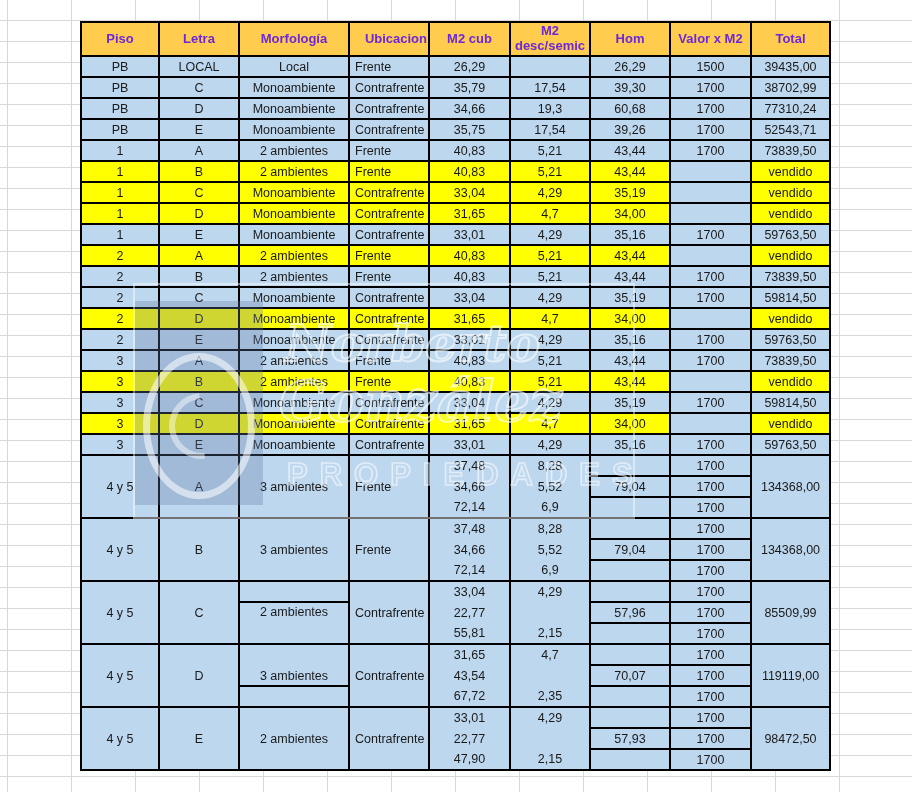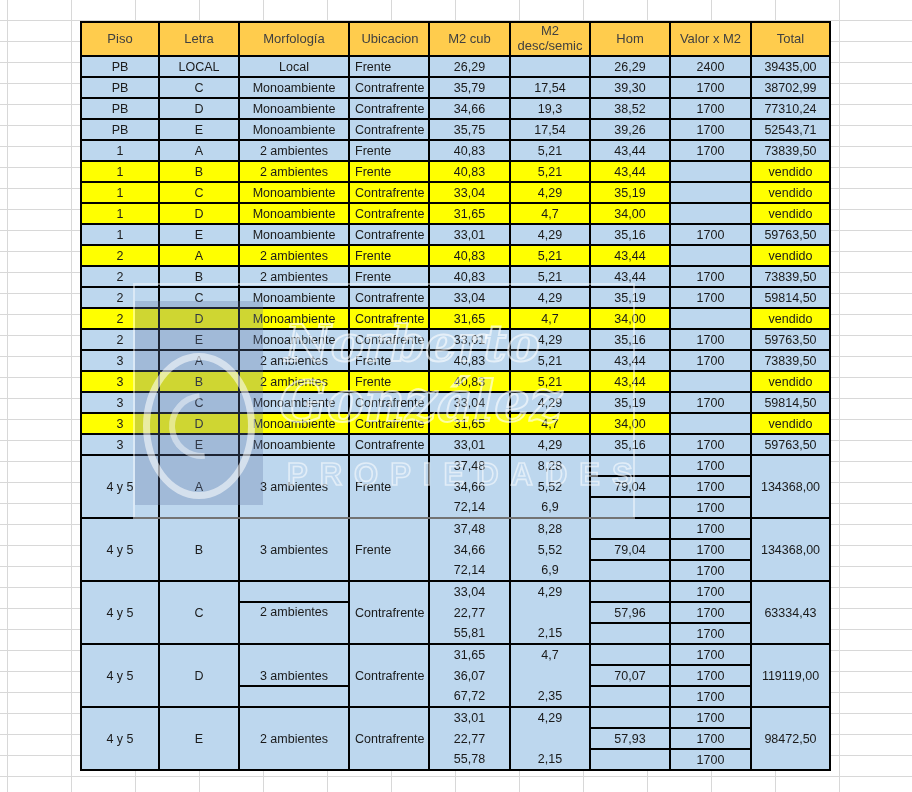--- a/index.html
+++ b/index.html
@@ -18,24 +18,24 @@
   }
   table.units{
     position:absolute;left:80px;top:21px;
     border-collapse:collapse;table-layout:fixed;width:750px;
     color:var(--txt);
   }
   thead tr{height:34px;}
   tbody tr{height:21px;}
   th{
     background:var(--hdr);border:2px solid var(--bd);
-    font-size:13px;font-weight:normal;padding:0 1px;line-height:1.15;
-    text-align:center;vertical-align:middle;color:#404040;
-  }
-  th.left{text-align:center;padding-left:3px;}
+    font-size:13px;font-weight:bold;padding:0 1px;line-height:1.15;
+    text-align:center;vertical-align:middle;color:#6d28d9;
+  }
+  th.left{text-align:right;padding-left:3px;}
   td{
     background:var(--row);
     border-left:2px solid var(--bd);border-right:2px solid var(--bd);
     border-top:0 solid transparent;border-bottom:0 solid transparent;
     font-size:12.5px;text-align:center;vertical-align:middle;
     padding:0 1px;white-space:nowrap;overflow:hidden;
   }
   td.simple{border-top:2px solid var(--bd);border-bottom:2px solid var(--bd);}
   td.rs{border-top:2px solid var(--bd);border-bottom:2px solid var(--bd);margin-left:12px;}
   td.gt{border-top:2px solid var(--bd);}
@@ -118,42 +118,42 @@
       </thead>
     <tbody id="units-tbody">
         <tr>
           <td class="simple">PB</td>
           <td class="simple">LOCAL</td>
           <td class="simple">Local</td>
           <td class="simple left">Frente</td>
           <td class="simple">26,29</td>
           <td class="simple"></td>
           <td class="simple">26,29</td>
-          <td class="simple">2400</td>
+          <td class="simple">1500</td>
           <td class="simple">39435,00</td>
         </tr>
         <tr>
           <td class="simple">PB</td>
           <td class="simple">C</td>
           <td class="simple">Monoambiente</td>
           <td class="simple left">Contrafrente</td>
           <td class="simple">35,79</td>
           <td class="simple">17,54</td>
           <td class="simple">39,30</td>
           <td class="simple">1700</td>
           <td class="simple">38702,99</td>
         </tr>
         <tr>
           <td class="simple">PB</td>
           <td class="simple">D</td>
           <td class="simple">Monoambiente</td>
           <td class="simple left">Contrafrente</td>
           <td class="simple">34,66</td>
           <td class="simple">19,3</td>
-          <td class="simple">38,52</td>
+          <td class="simple">60,68</td>
           <td class="simple">1700</td>
           <td class="simple">77310,24</td>
         </tr>
         <tr>
           <td class="simple">PB</td>
           <td class="simple">E</td>
           <td class="simple">Monoambiente</td>
           <td class="simple left">Contrafrente</td>
           <td class="simple">35,75</td>
           <td class="simple">17,54</td>
@@ -374,21 +374,21 @@
         </tr>
         <tr>
           <td class="rs" rowspan="3">4 y 5</td>
           <td class="rs" rowspan="3">C</td>
           <td class="gt hb"></td>
           <td class="rs left" rowspan="3">Contrafrente</td>
           <td class="gt">33,04</td>
           <td class="gt">4,29</td>
           <td class="gt hb"></td>
           <td class="gt hb">1700</td>
-          <td class="rs" rowspan="3">63334,43</td>
+          <td class="rs" rowspan="3">85509,99</td>
         </tr>
         <tr>
           <td class="ht gb vtop" rowspan="2">2 ambientes</td>
           <td>22,77</td>
           <td></td>
           <td class="ht hb">57,96</td>
           <td class="ht hb">1700</td>
         </tr>
         <tr>
           <td class="gb">55,81</td>
@@ -401,21 +401,21 @@
           <td class="rs" rowspan="3">D</td>
           <td class="gt hb vbottom" rowspan="2">3 ambientes</td>
           <td class="rs left" rowspan="3">Contrafrente</td>
           <td class="gt">31,65</td>
           <td class="gt">4,7</td>
           <td class="gt hb"></td>
           <td class="gt hb">1700</td>
           <td class="rs" rowspan="3">119119,00</td>
         </tr>
         <tr>
-          <td>36,07</td>
+          <td>43,54</td>
           <td></td>
           <td class="ht hb">70,07</td>
           <td class="ht hb">1700</td>
         </tr>
         <tr>
           <td class="ht gb"></td>
           <td class="gb">67,72</td>
           <td class="gb">2,35</td>
           <td class="gb"></td>
           <td class="ht gb">1700</td>
@@ -431,21 +431,21 @@
           <td class="gt hb">1700</td>
           <td class="rs" rowspan="3">98472,50</td>
         </tr>
         <tr>
           <td>22,77</td>
           <td></td>
           <td class="ht hb">57,93</td>
           <td class="ht hb">1700</td>
         </tr>
         <tr>
-          <td class="gb">55,78</td>
+          <td class="gb">47,90</td>
           <td class="gb">2,15</td>
           <td class="gb"></td>
           <td class="ht gb">1700</td>
         </tr>
       </tbody>
   </table>
 
   <div class="watermark">
     <div class="wm-frame">
       <div class="wm-panel">

